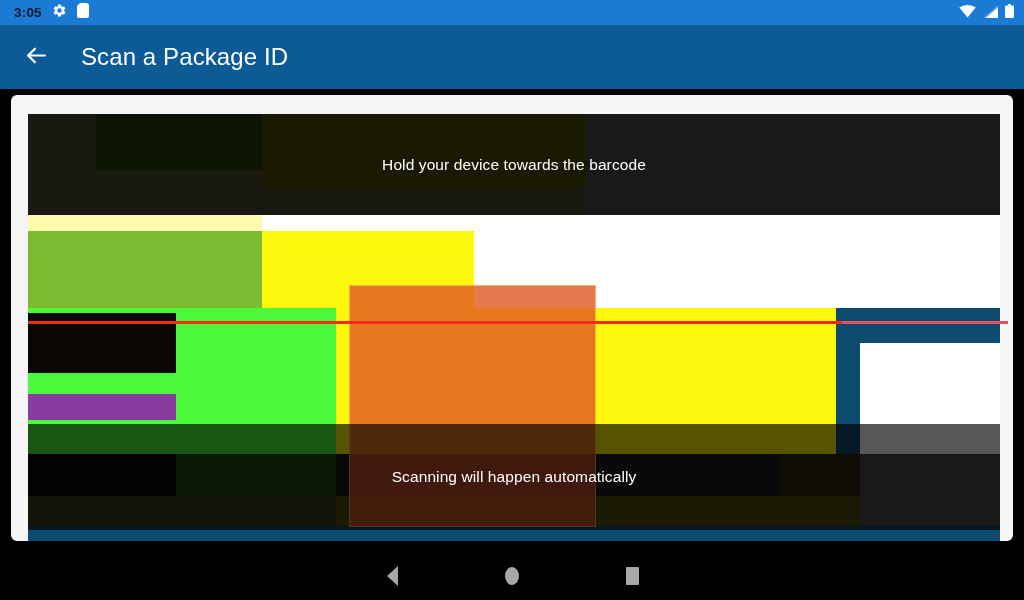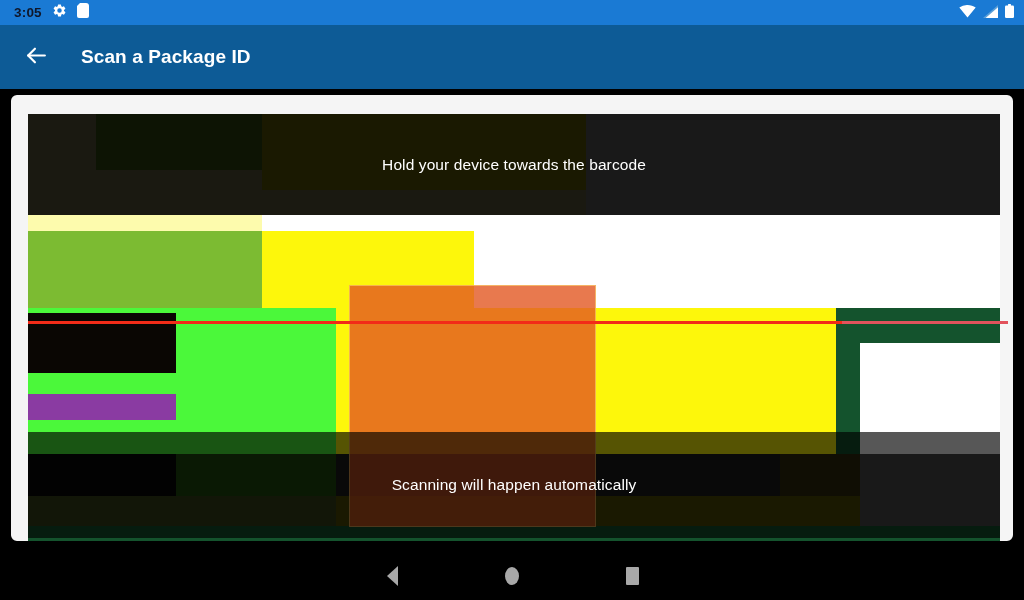--- a/index.html
+++ b/index.html
@@ -31,49 +31,49 @@
     position:absolute; left:0; top:25px; width:1024px; height:64px;
     background:#0d5b96;
     display:flex; align-items:center;
   }
   #back-button{
     width:56px; height:56px; margin-left:8px;
     display:flex; align-items:center; justify-content:center;
     cursor:pointer; border-radius:50%;
   }
   #app-bar-title{
-    color:#ffffff; font-size:19px; font-weight:bold;
+    color:#ffffff; font-size:24px; font-weight:normal;
     margin-left:17px; letter-spacing:.1px;
   }
 
   
   #scanner-card{
     position:absolute; left:8px; top:92px; width:1008px; height:452px;
     background:#f5f5f5;
     border:3px solid #000000;
     border-radius:9px;
     overflow:hidden;
   }
   #camera-preview{
     position:absolute; left:17px; top:19px; width:972px; height:444px;
     overflow:hidden;
-    background:#14532d;
+    background:#0c4a6e;
   }
 
   
   .blk{ position:absolute; }
 
   
   .dim{
     position:absolute; left:0; width:972px;
     background:rgba(0,0,0,.66);
     display:flex; align-items:center; justify-content:center;
   }
   #dim-top{ top:0; height:101px; }
-  #dim-bottom{ top:318px; height:106px;justify-content:center; }
+  #dim-bottom{ top:310px; height:106px;justify-content:center; }
   .dim-text{
     color:#ffffff; font-size:15.5px; letter-spacing:.1px;
     text-align:center;
   }
 
   
   #detection-box{
     position:absolute;
     left:321px; top:171px; width:247px; height:242px;
     background:rgba(226,88,34,.80);

